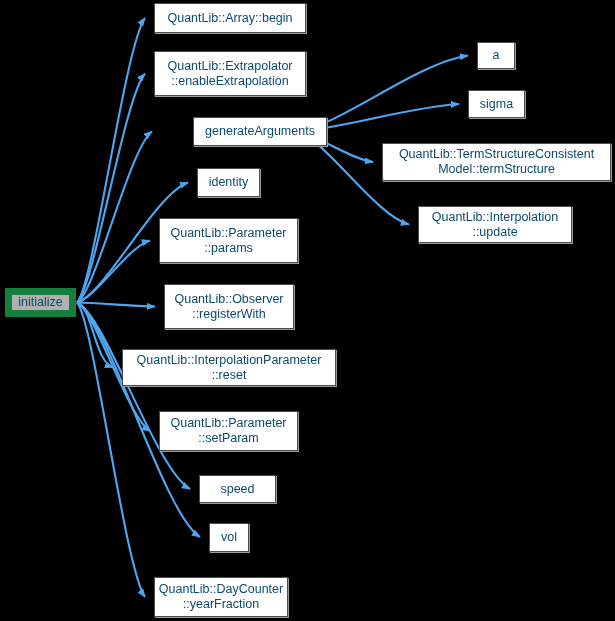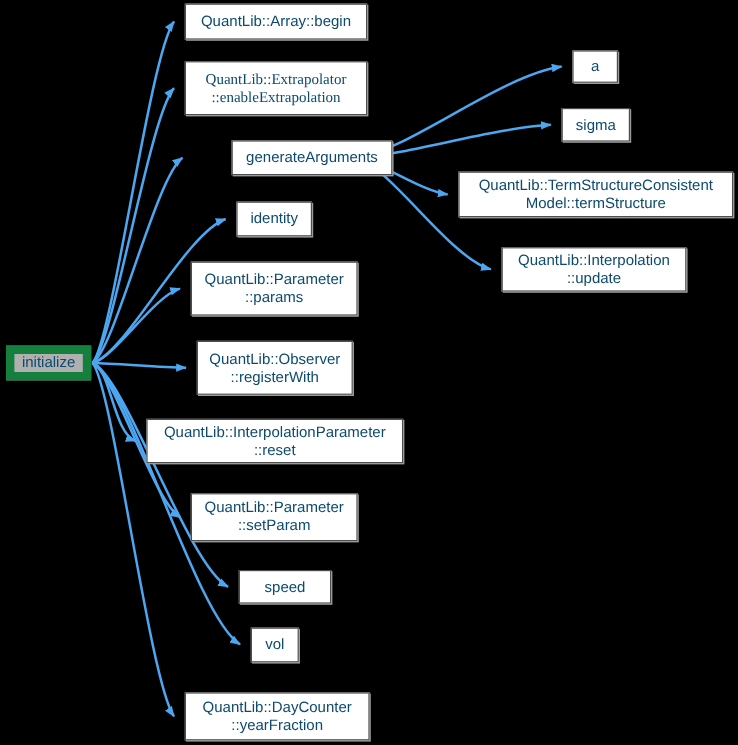--- a/index.html
+++ b/index.html
@@ -59,35 +59,35 @@
         <path d="M77,302.5 C93.83,320.17 124.42999999999999,567.55 145,597" marker-end="url(#arrowhead)"></path>
         <path d="M296,131.5 C338.57,126.94 415.96999999999997,63.1 468,55.5" marker-end="url(#arrowhead)"></path>
         <path d="M296,131.5 C336.3425,129.85 409.6925,106.75 459,104" marker-end="url(#arrowhead)"></path>
         <path d="M296,131.5 C315.0575,133.33 349.7075,158.95 373,162" marker-end="url(#arrowhead)"></path>
         <path d="M296,131.5 C323.96750000000003,137.08 374.8175,215.2 409,224.5" marker-end="url(#arrowhead)"></path>
       </g>
   </svg>
   <div id="node-layer">
       <div class="node root" style="left: 5px; top: 288px; width: 71px; height: 29px;"><span>initialize</span></div>
       <div class="node" style="left: 154px; top: 3px; width: 152px; height: 30px;"><span>QuantLib::Array::begin</span></div>
-      <div class="node" style="left: 154px; top: 51px; width: 152px; height: 45px; font-family: Liberation Serif, serif;"><span>QuantLib::Extrapolator
+      <div class="node" style="left: 154px; top: 51px; width: 152px; height: 45px;"><span>QuantLib::Extrapolator
 ::enableExtrapolation</span></div>
       <div class="node" style="left: 161px; top: 117px; width: 134px; height: 29px; margin-left: 32px;"><span>generateArguments</span></div>
       <div class="node" style="left: 197px; top: 168px; width: 63px; height: 29px; justify-content: center;"><span>identity</span></div>
       <div class="node" style="left: 159px; top: 218px; width: 139px; height: 45px;"><span>QuantLib::Parameter
 ::params</span></div>
       <div class="node" style="left: 164px; top: 284px; width: 130px; height: 45px;"><span>QuantLib::Observer
 ::registerWith</span></div>
       <div class="node" style="left: 122px; top: 349px; width: 214px; height: 37px;"><span>QuantLib::InterpolationParameter
 ::reset</span></div>
       <div class="node" style="left: 159px; top: 411px; width: 139px; height: 40px;"><span>QuantLib::Parameter
 ::setParam</span></div>
       <div class="node" style="left: 199px; top: 475px; width: 77px; height: 28px;"><span>speed</span></div>
       <div class="node" style="left: 209px; top: 523px; width: 40px; height: 29px;"><span>vol</span></div>
-      <div class="node" style="left: 154px; top: 577px; width: 154px; height: 40px;"><span>QuantLib::DayCounter
+      <div class="node" style="left: 154px; top: 577px; width: 134px; height: 40px;"><span>QuantLib::DayCounter
 ::yearFraction</span></div>
       <div class="node" style="left: 477px; top: 42px; width: 38px; height: 27px;"><span>a</span></div>
       <div class="node" style="left: 468px; top: 90px; width: 57px; height: 28px; text-align: center;"><span>sigma</span></div>
       <div class="node" style="left: 382px; top: 143px; width: 229px; height: 38px;"><span>QuantLib::TermStructureConsistent
 Model::termStructure</span></div>
       <div class="node" style="left: 418px; top: 206px; width: 154px; height: 37px;"><span>QuantLib::Interpolation
 ::update</span></div>
     </div>
 </div>
 

